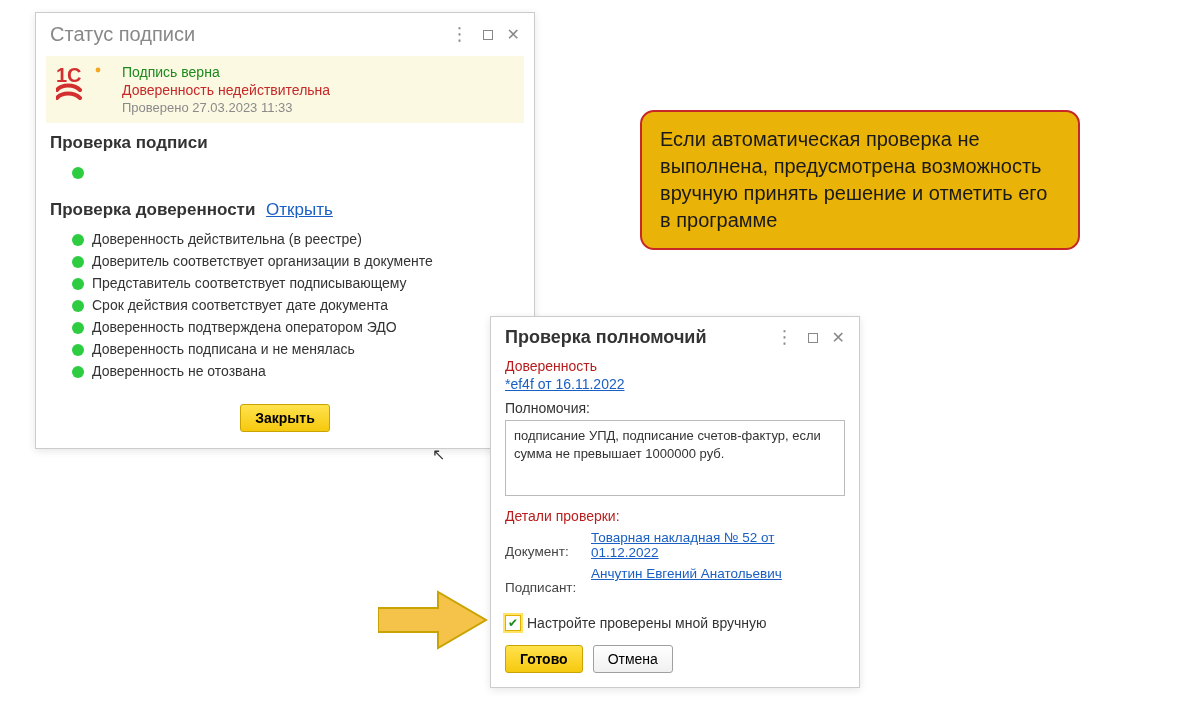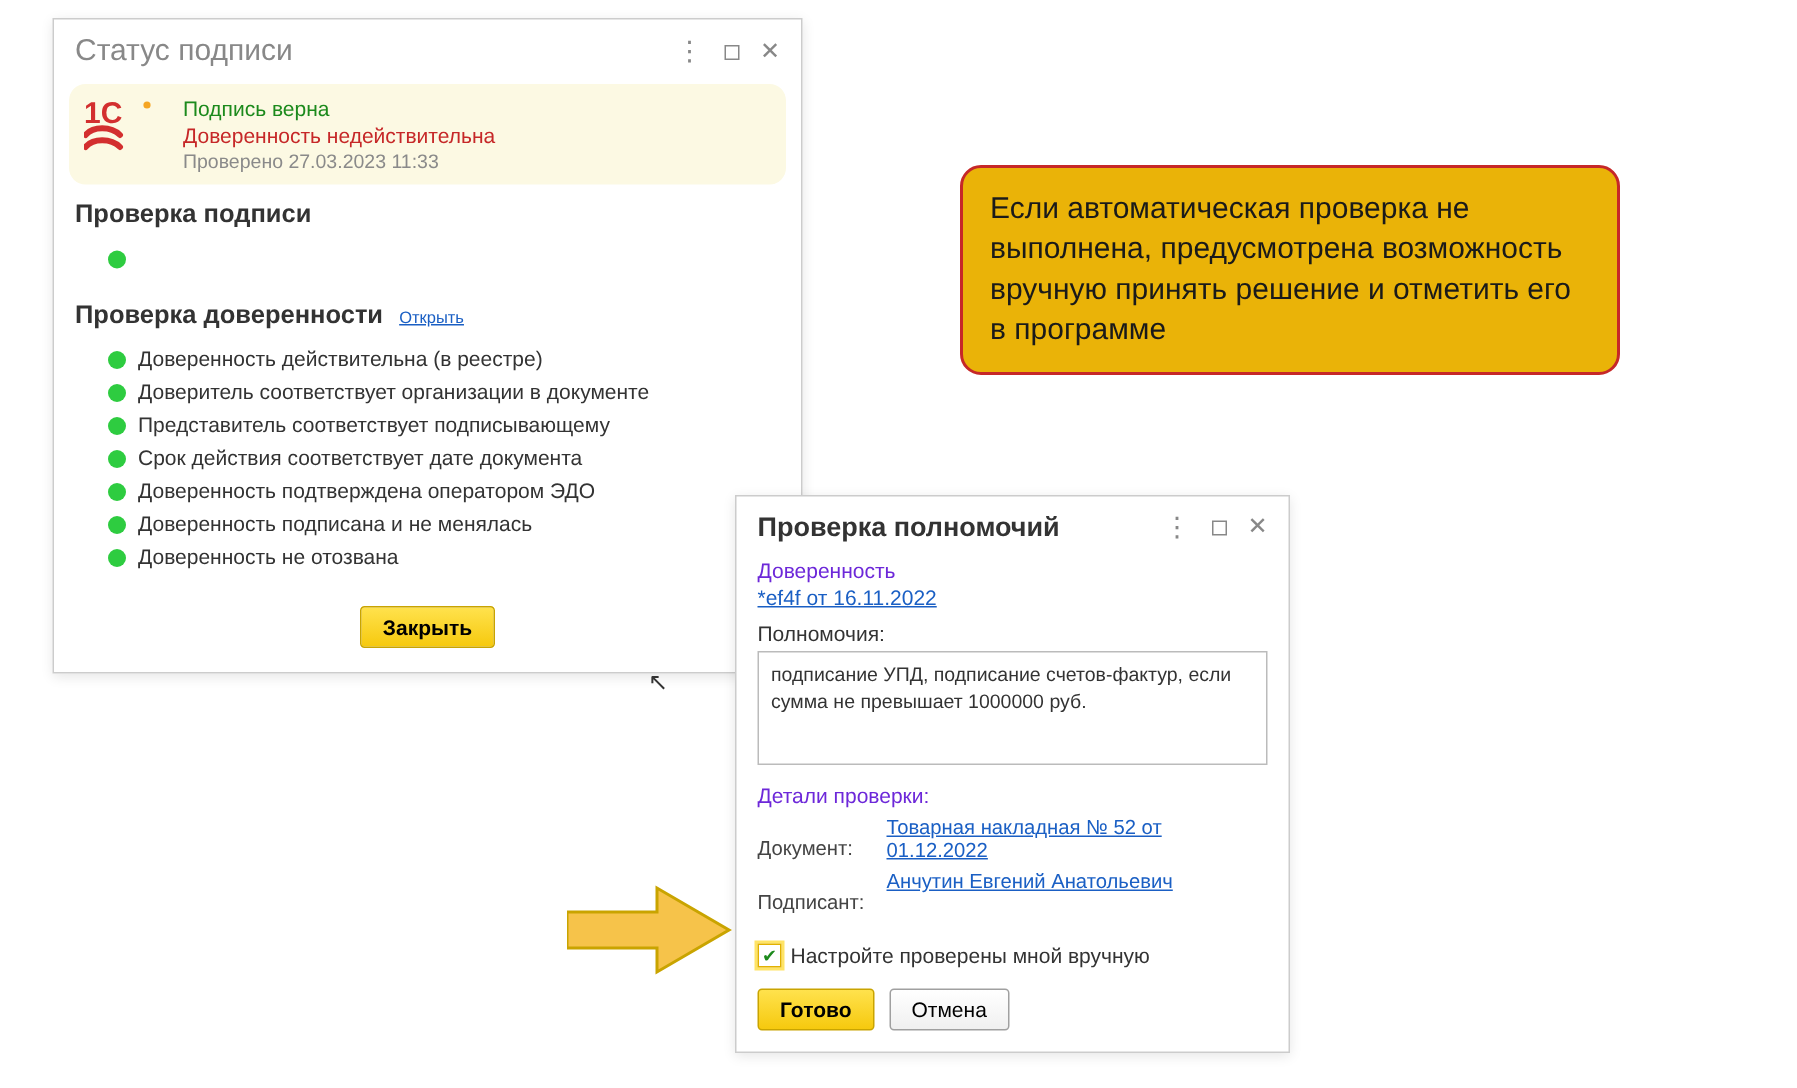--- a/index.html
+++ b/index.html
@@ -14,58 +14,57 @@
     position: relative;
     color: #333;
   }
   .dialog {
     position: absolute;
     border: 1px solid #ccc;
     background: #fff;
     box-shadow: 0 2px 8px rgba(0,0,0,0.1);
   }
   .dlg1 { left: 35px; top: 12px; width: 500px; }
-  .dlg2 { left: 490px; top: 330px; width: 370px; }
+  .dlg2 { left: 490px; top: 316px; width: 370px; }
   .titlebar {
     display:flex;
     align-items:center;
     justify-content:space-between;
     padding: 10px 14px 6px 14px;
   }
   .title-text { font-size: 20px; color: #888; }
   .title-text2 { font-size: 18px; color: #333; font-weight: 600; }
   .tb-buttons { display:flex; gap:14px; align-items:center; color:#888; }
   .tb-btn { cursor:pointer; font-size: 14px; line-height:1; user-select:none;}
   .tb-btn.kebab { letter-spacing:0; font-size: 18px; line-height:0.5;}
   .tb-btn.max { width:10px; height:10px; border:1px solid #888; display:inline-block;}
   .tb-btn.close { font-size:16px; }
   .banner {
     margin: 4px 10px 10px 10px;
     background: #fcf9e3;
     display:flex;
     gap:12px;
     padding: 8px 10px;
     align-items:flex-start;
-    border-radius:11px;
   }
   .logo1c {
     width: 54px; height: 40px; position:relative; flex-shrink:0;
   }
   .banner-lines { display:flex; flex-direction:column; gap:2px;}
   .txt-green { color:#1c8a1c; }
   .txt-red { color:#c62828; }
   .txt-gray { color:#8a8a8a; font-size:13px; }
   .section { padding: 0 14px 8px 14px;}
   .section h3 {
     margin: 10px 0 8px 0;
     font-size: 17px;
     font-weight: 600;
     color:#333;
   }
-  .h3-link { font-weight:400; font-size:11px; color:#1a5fc4; text-decoration:underline; margin-left:6px; cursor:pointer;}
+  .h3-link { font-weight:400; font-size:17px; color:#1a5fc4; text-decoration:underline; margin-left:6px; cursor:pointer;}
   .check-row {
     display:flex; align-items:flex-start; gap:8px;
     padding: 3px 0 3px 22px;
     font-size: 14px;
   }
   .dot {
     width:12px; height:12px; border-radius:50%;
     flex-shrink:0; margin-top:3px;
   }
   .dot-green{ background:#2ecc40; }
@@ -82,21 +81,21 @@
     cursor:pointer;
     font-size:14px;
   }
   .btn-yellow {
     background: linear-gradient(#ffe24d,#f6c90e);
     border-color:#c9a400;
     font-weight:600;
   }
   .btnrow2 { display:flex; gap:10px; padding:10px 14px 14px 14px;}
   .dlg2 .body { padding: 0 14px 6px 14px;}
-  .label-green { color:#6d28d9; margin-top:4px; margin-bottom:2px;}
+  .label-green { color:#b91c1c; margin-top:4px; margin-bottom:2px;}
   .label-plain { margin-top:8px; margin-bottom:4px;}
   .textarea {
     border:1px solid #bbb;
     width:100%; height:76px;
     padding:6px 8px;
     font-size:13px;
     line-height:1.35;
     resize:none;
     background:#fff;
   }

